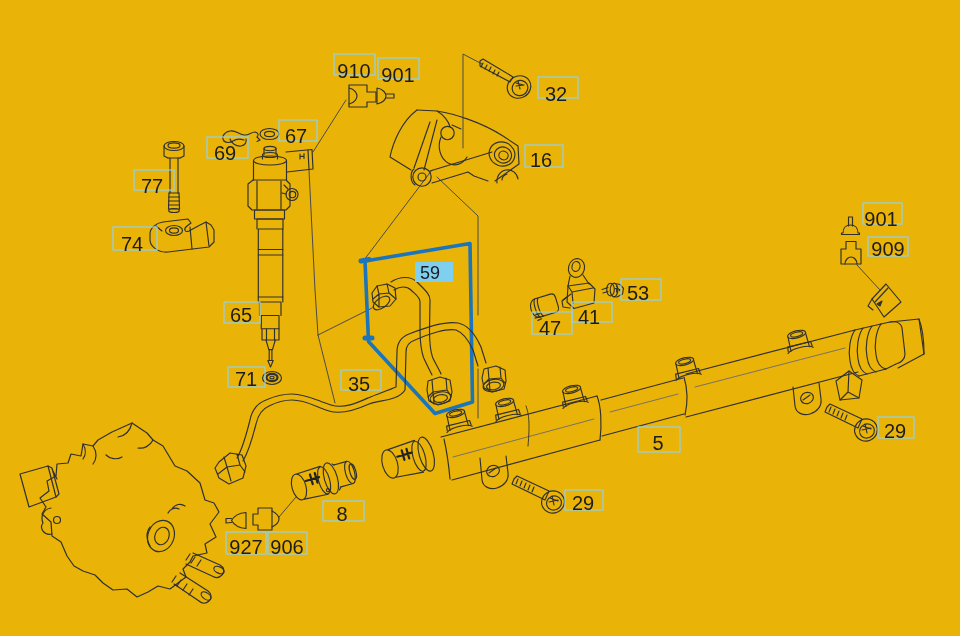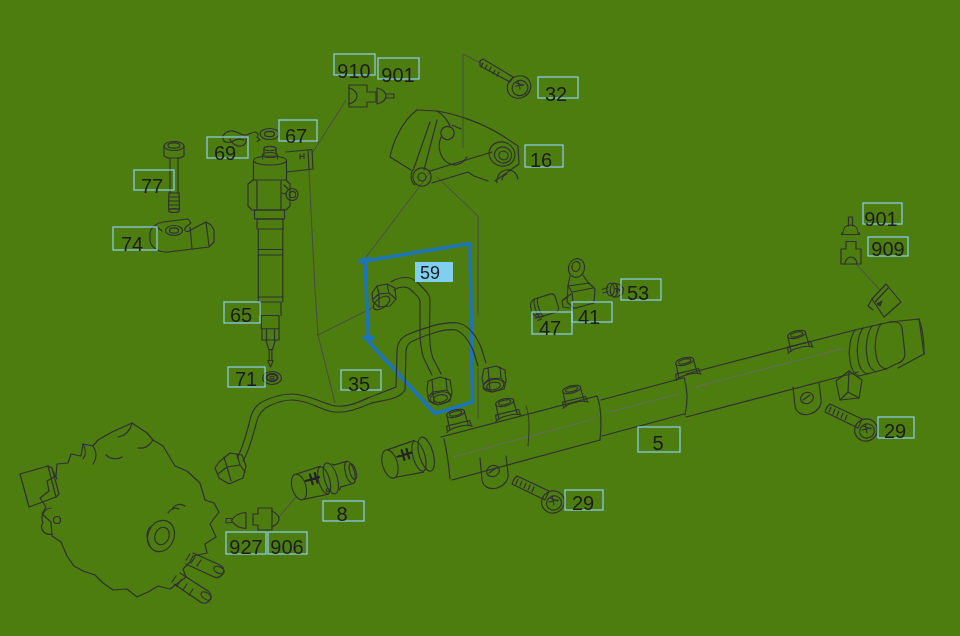--- a/index.html
+++ b/index.html
@@ -1,16 +1,16 @@
 <!DOCTYPE html>
 <html><head>
 <meta charset="utf-8">
 <style>
   html,body{margin:0;padding:0;background:#ffffff;}
-  #page{position:relative;width:960px;height:636px;overflow:hidden;background:#4d7c0f;}
+  #page{position:relative;width:960px;height:636px;overflow:hidden;background:#eab308;}
   svg{display:block;}
   text{font-family:"Liberation Sans",sans-serif;fill:#1c1c1c;}
 </style>
 </head>
 <body>
 <div id="page">
 <svg width="960" height="636" viewBox="0 0 960 636">
 <g id="art" fill="none" stroke="#303030" stroke-width="1.15" stroke-linecap="round" stroke-linejoin="round">
 
 <g id="leaders" stroke="#4a4a4a" stroke-width="1">

